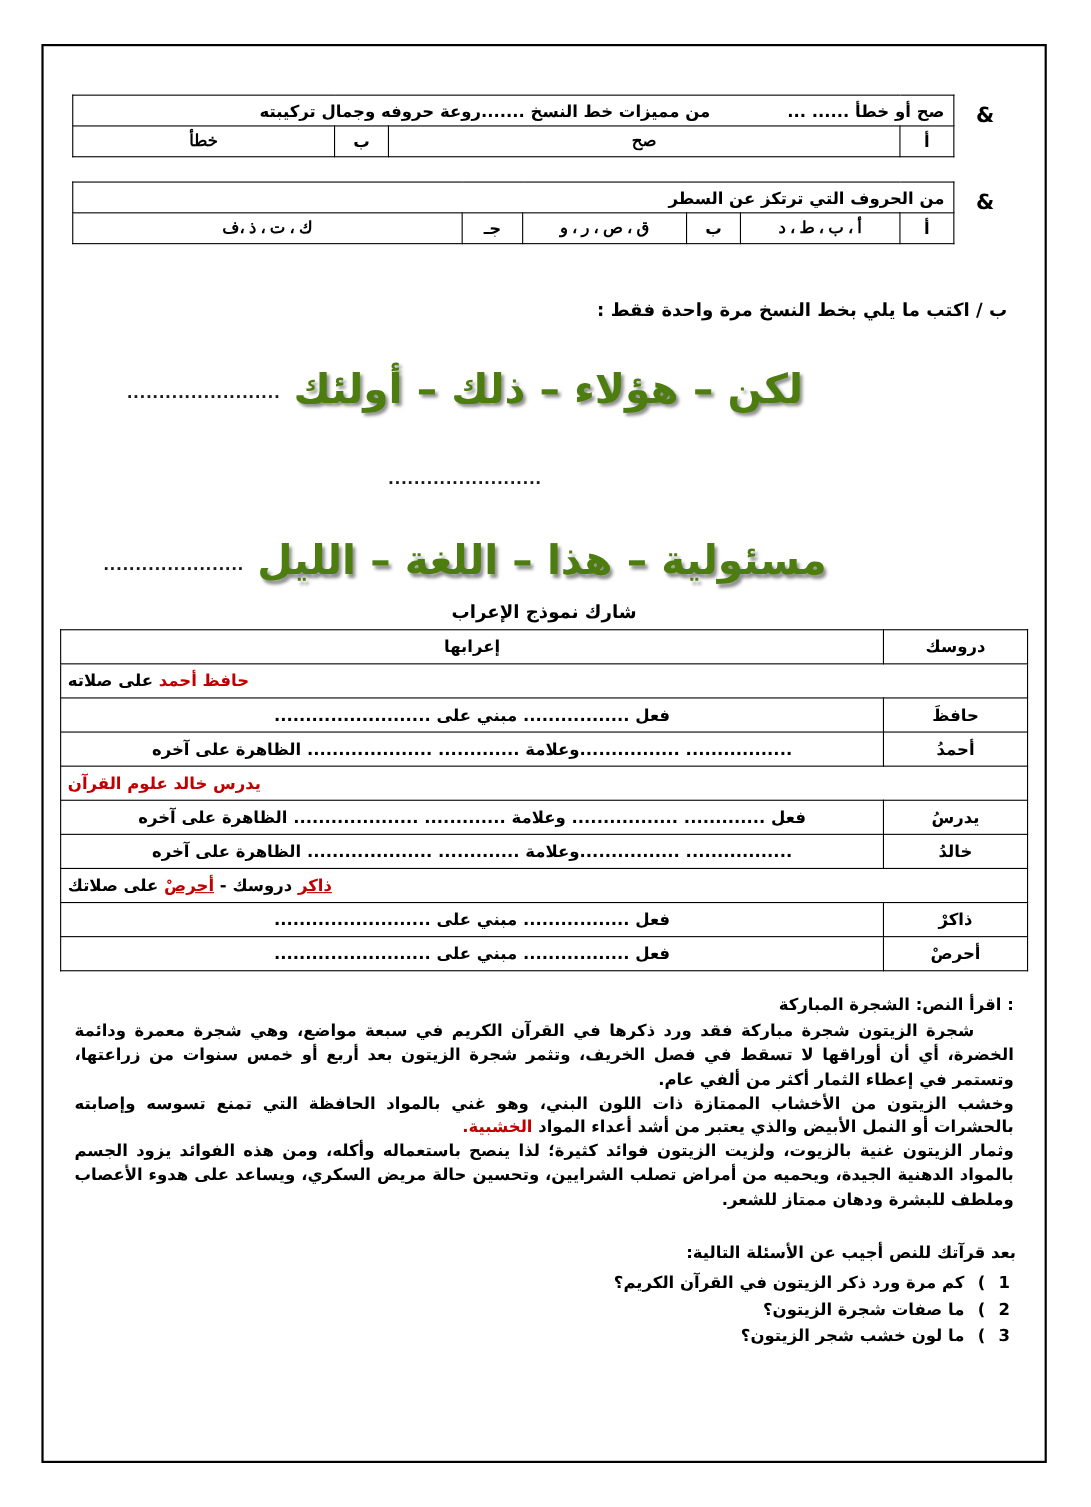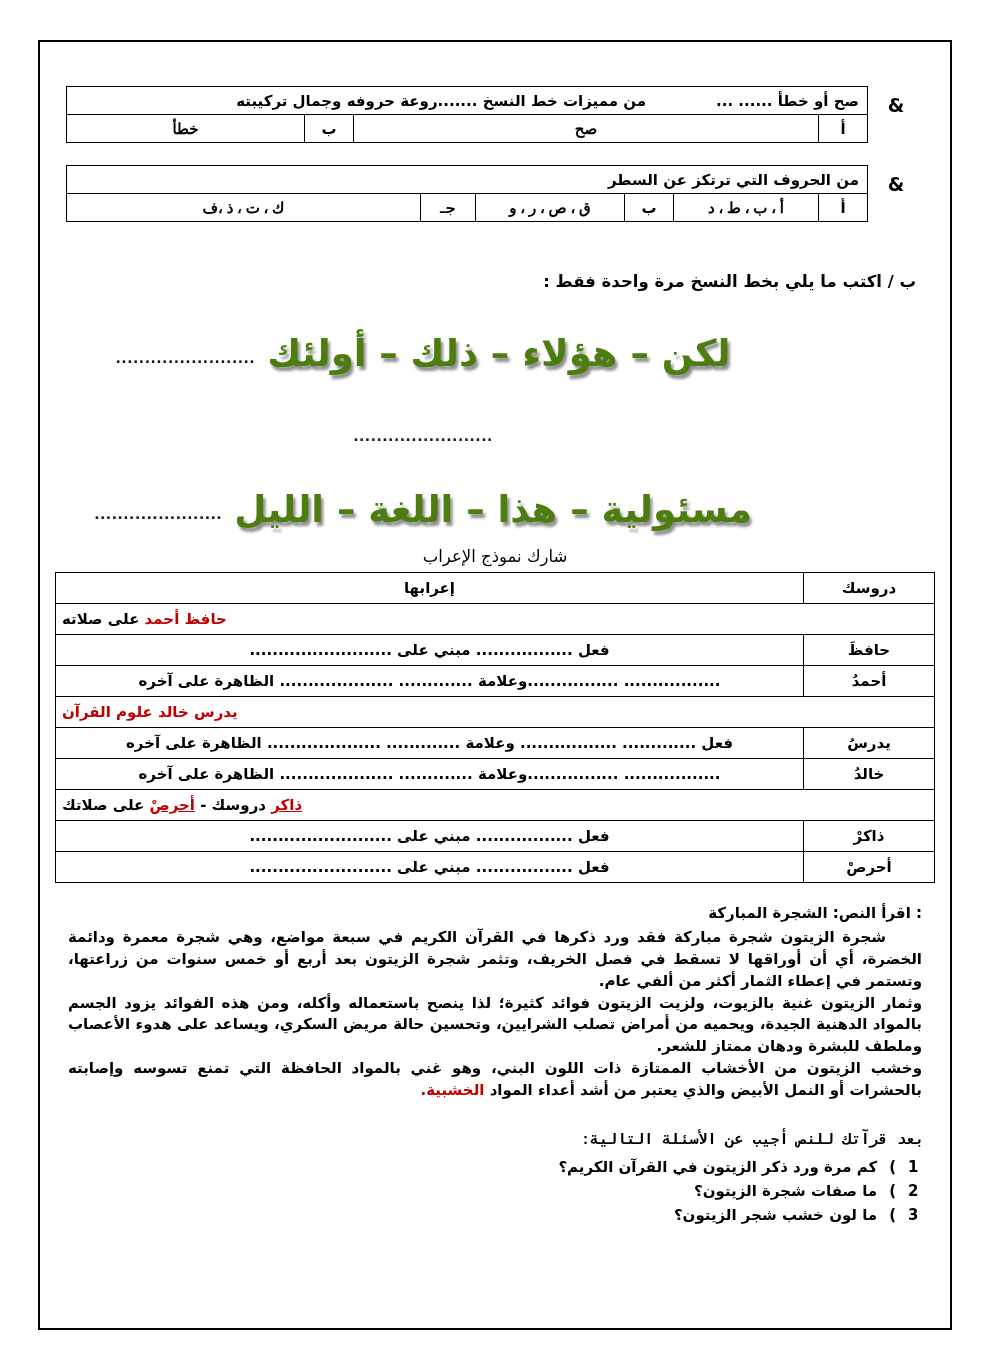--- a/index.html
+++ b/index.html
@@ -56,21 +56,21 @@
     font-size: 37px; font-weight: bold; line-height: 1.1;
     color: #4d7c0f;
     text-shadow: 2.5px 3.5px 3px #8f8f8f;
   }
   .callig-dots {
     font-size: 14px; font-weight: bold; padding-bottom: 9px;
     letter-spacing: 0.5px; color: #1a1a1a;
   }
   
   .irab-title {
-    text-align: center; font-weight: normal; font-size: 16.5px;
+    text-align: center; font-weight: bold; font-size: 16.5px;
     margin: 16px 0 6px 0;
   }
   .irab {
     width: calc(100% + 22px);
     margin: 0 -11px;
     border-collapse: collapse;
     font-weight: bold; font-size: 15px; color: #000;
   }
   .irab td { border: 1.6px solid #000; padding: 3px 6px; height: 24px; }
   .irab td.word { width: 118px; text-align: center; }
@@ -84,21 +84,21 @@
   .reading {
     margin: 20px 2px 0 2px;
     font-weight: bold; font-size: 15px; line-height: 1.46;
     text-align: right; color: #000;
   }
   .reading-head { margin-bottom: 2px; }
   .reading p { margin: 0; text-align: justify; }
   .reading p.indent { text-indent: 36px; }
   
   .questions { margin-top: 28px; font-weight: bold; font-size: 15px; }
-  .q-intro { text-align: right; margin-bottom: 6px; font-family: Liberation Mono, monospace; }
+  .q-intro { text-align: right; margin-bottom: 6px; }
   .q-item { display: flex; gap: 12px; line-height: 1.6; padding-right: 2px; }
   .q-num { direction: ltr; unicode-bidi: isolate; min-width: 14px; }
   .q-paren { direction: ltr; unicode-bidi: isolate; }
 </style>
 </head>
 <body>
 
 <div class="frame">
 
   <div class="qrow">
@@ -204,22 +204,22 @@
     <tr>
       <td class="word">أحرصْ</td>
       <td class="parse">فعل ................. مبني على .........................</td>
     </tr>
   </tbody>
     </table>
 
   <div class="reading">
     <div class="reading-head">: اقرأ النص: الشجرة المباركة</div>
     <p class="indent">شجرة الزيتون شجرة مباركة فقد ورد ذكرها في القرآن الكريم في سبعة مواضع، وهي شجرة معمرة ودائمة الخضرة، أي أن أوراقها لا تسقط في فصل الخريف، وتثمر شجرة الزيتون بعد أربع أو خمس سنوات من زراعتها، وتستمر في إعطاء الثمار أكثر من ألفي عام.</p>
+    <p><span>وخشب الزيتون من الأخشاب الممتازة ذات اللون البني، وهو غني بالمواد الحافظة التي تمنع تسوسه وإصابته بالحشرات أو النمل الأبيض والذي يعتبر من أشد أعداء المواد </span><span class="red">الخشبية.</span></p>
     <p>وثمار الزيتون غنية بالزيوت، ولزيت الزيتون فوائد كثيرة؛ لذا ينصح باستعماله وأكله، ومن هذه الفوائد يزود الجسم بالمواد الدهنية الجيدة، ويحميه من أمراض تصلب الشرايين، وتحسين حالة مريض السكري، ويساعد على هدوء الأعصاب وملطف للبشرة ودهان ممتاز للشعر.</p>
-    <p><span>وخشب الزيتون من الأخشاب الممتازة ذات اللون البني، وهو غني بالمواد الحافظة التي تمنع تسوسه وإصابته بالحشرات أو النمل الأبيض والذي يعتبر من أشد أعداء المواد </span><span class="red">الخشبية.</span></p>
   </div>
 
   <div class="questions">
     <div class="q-intro">بعد قرآتك للنص أجيب عن الأسئلة التالية:</div>
     <div class="q-item">
       <span class="q-num">1</span>
       <span class="q-paren">(</span>
       <span>كم مرة ورد ذكر الزيتون في القرآن الكريم؟</span>
     </div>
     <div class="q-item">

